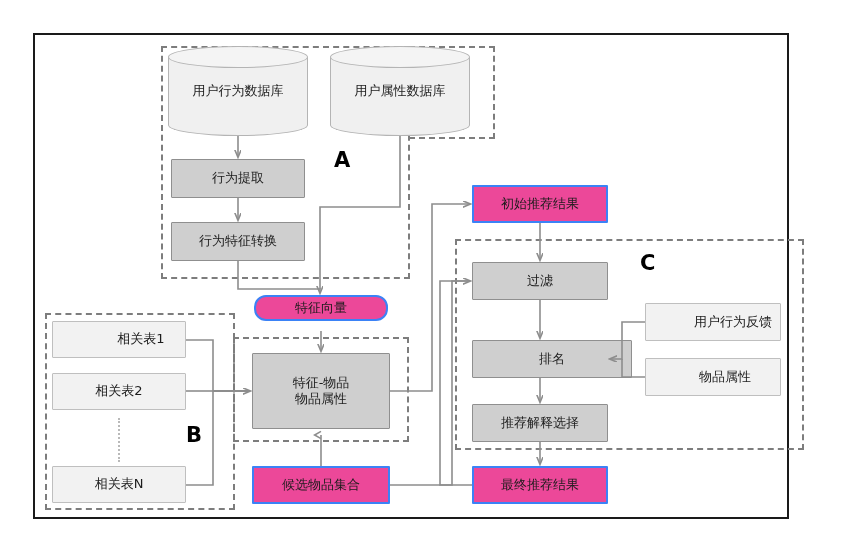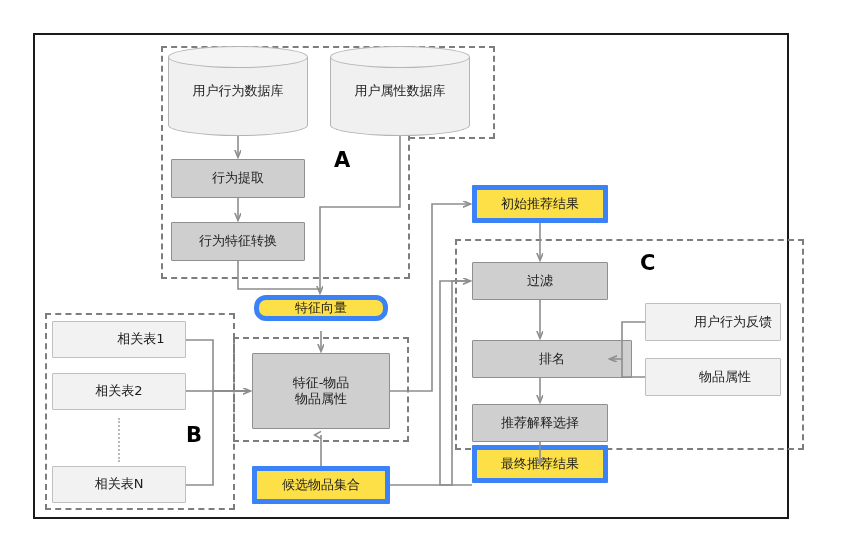--- a/index.html
+++ b/index.html
@@ -51,22 +51,22 @@
     justify-content: center;
     text-align: center;
     font-family: "DejaVu Sans", "Liberation Sans", sans-serif;
     font-size: 13px;
     color: #1c1c1c;
     line-height: 1.25;
     border: 1px solid #9a9a9a;
     border-radius: 1px;
   }
   .node.light {
-    background: #fde047;
-    border: 5px solid #3b82f6;
+    background: #ec4899;
+    border: 2px solid #3b82f6;
   }
   .node.verylight {
     background: #f2f2f2;
     border: 1px solid #bfbfbf;
   }
   .node.dark {
     background: #cfcfcf;
     border: 1px solid #8f8f8f;
   }
   .node .inner-line { display:block; }
@@ -185,21 +185,21 @@
   <div class="node light" style="left:252px; top:466px; width:138px; height:38px;">候选物品集合</div>
 
   <div class="node light" style="left:472px; top:185px; width:136px; height:38px;">初始推荐结果</div>
 
   <div class="node dark" style="left:472px; top:262px; width:136px; height:38px;">过滤</div>
 
   <div class="node dark" style="left:472px; top:340px; width:160px; height:38px;">排名</div>
 
   <div class="node dark" style="left:472px; top:404px; width:136px; height:38px;">推荐解释选择</div>
 
-  <div class="node light" style="left:472px; top:445px; width:136px; height:38px;">最终推荐结果</div>
+  <div class="node light" style="left:472px; top:466px; width:136px; height:38px;">最终推荐结果</div>
 
   <div class="node verylight" style="left:645px; top:303px; width:136px; height:38px;padding-left:40px;">用户行为反馈</div>
 
   <div class="node verylight" style="left:645px; top:358px; width:136px; height:38px;padding-left:24px;">物品属性</div>
 
   <svg id="wires" viewBox="0 0 863 542" xmlns="http://www.w3.org/2000/svg">
     <defs>
       <marker id="arr" markerWidth="9" markerHeight="9" refX="7.2" refY="3.2" orient="auto" markerUnits="userSpaceOnUse">
         <path d="M0,0 L7.6,3.2 L0,6.4" fill="none" stroke="#8d8d8d" stroke-width="1.4"></path>
       </marker>

